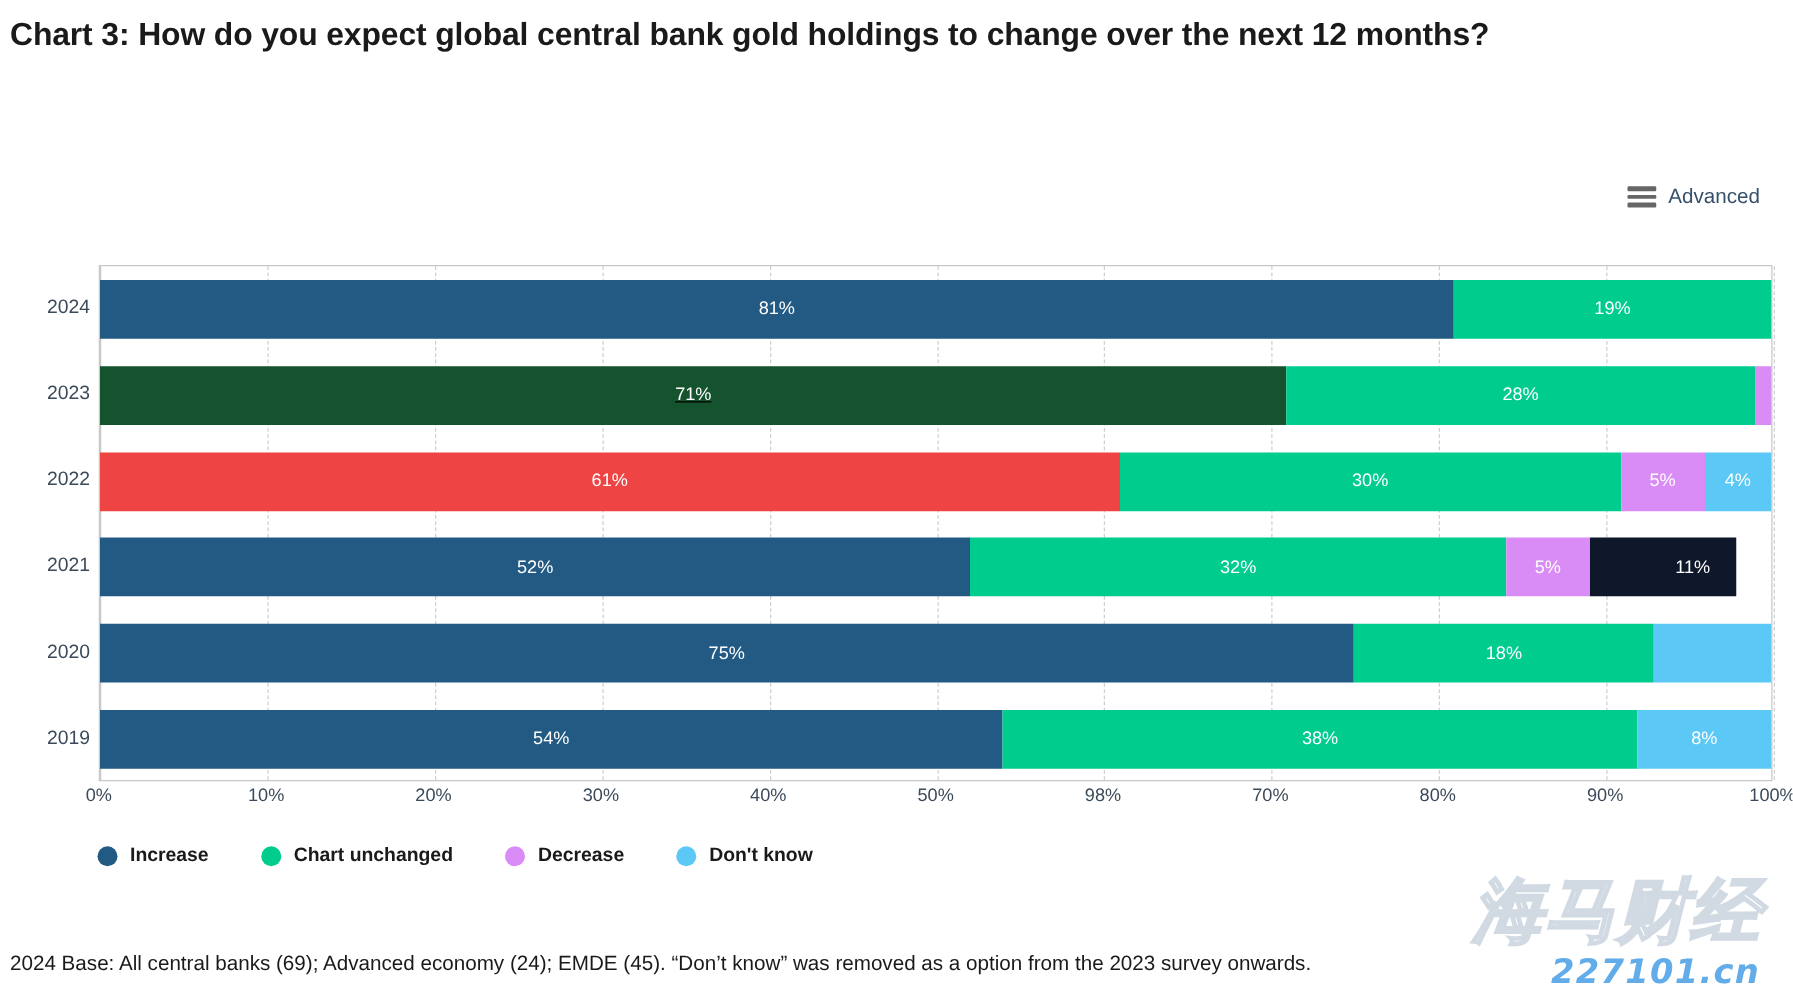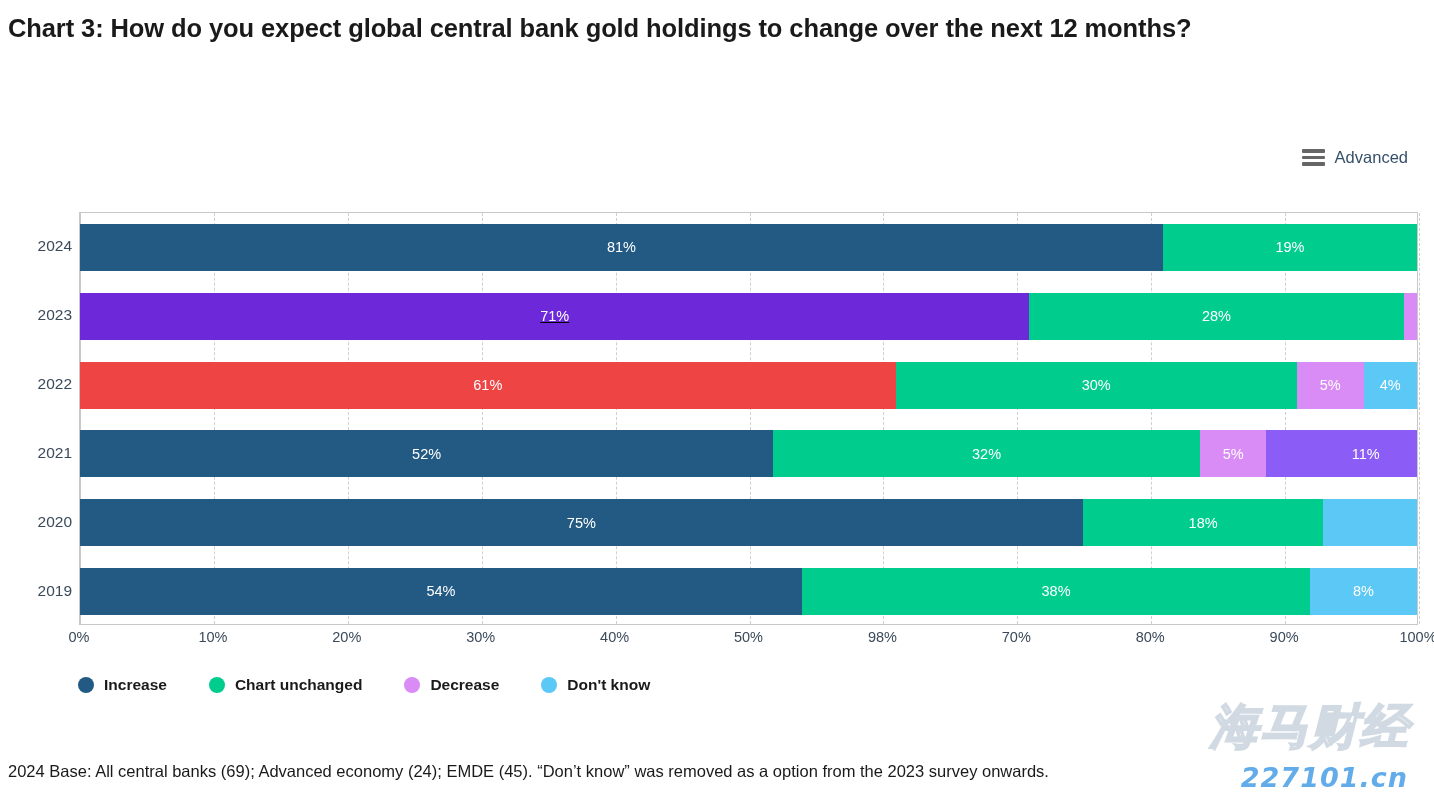--- a/index.html
+++ b/index.html
@@ -199,21 +199,21 @@
     top: 702px;
     width: 268px;
     height: 92px;
     pointer-events: none;
     user-select: none;
   }
   .wm-cn {
     position: absolute;
     right: 14px;
     top: 0px;
-    font-size: 48px;
+    font-size: 56px;
     font-weight: bold;
     font-style: italic;
     font-family: "DejaVu Sans", sans-serif;
     color: rgba(255,255,255,0.0);
     -webkit-text-stroke: 2px rgba(205,215,225,0.92);
     letter-spacing: 2px;
     line-height: 1;
   }
   .wm-url {
     position: absolute;
@@ -271,21 +271,21 @@
     <div class="bars-layer">
         <div class="bar-row" style="top: 10.9167px; height: 47px;">
           <div class="seg" style="width: 1084.59px; background: rgb(34, 90, 131);">
             <span class="seg-label">81%</span>
           </div>
           <div class="seg" style="width: 254.41px; background: rgb(0, 204, 142);">
             <span class="seg-label">19%</span>
           </div>
         </div>
         <div class="bar-row" style="top: 79.75px; height: 47px;">
-          <div class="seg" style="width: 950.69px; background: #6d28d9; text-decoration: underline;">
+          <div class="seg" style="width: 950.69px; background: #14532d; text-decoration: underline;">
             <span class="seg-label">71%</span>
           </div>
           <div class="seg" style="width: 374.92px; background: rgb(0, 204, 142);">
             <span class="seg-label">28%</span>
           </div>
           <div class="seg" style="width: 13.39px; background: rgb(217, 140, 245);"></div>
         </div>
         <div class="bar-row" style="top: 148.583px; height: 47px;">
           <div class="seg" style="width: 816.79px; background: #ef4444;">
             <span class="seg-label">61%</span>
@@ -303,21 +303,21 @@
         <div class="bar-row" style="top: 217.417px; height: 47px;">
           <div class="seg" style="width: 696.28px; background: rgb(34, 90, 131);">
             <span class="seg-label">52%</span>
           </div>
           <div class="seg" style="width: 428.48px; background: rgb(0, 204, 142);">
             <span class="seg-label">32%</span>
           </div>
           <div class="seg" style="width: 66.95px; background: rgb(217, 140, 245);">
             <span class="seg-label">5%</span>
           </div>
-          <div class="seg" style="width: 151px; background: #8b5cf6; padding-left: 48px;">
+          <div class="seg" style="width: 117px; background: #0f172a; padding-left: 48px;">
             <span class="seg-label">11%</span>
           </div>
         </div>
         <div class="bar-row" style="top: 286.25px; height: 47px;">
           <div class="seg" style="width: 1004.25px; background: rgb(34, 90, 131);">
             <span class="seg-label">75%</span>
           </div>
           <div class="seg" style="width: 241.02px; background: rgb(0, 204, 142);">
             <span class="seg-label">18%</span>
           </div>

